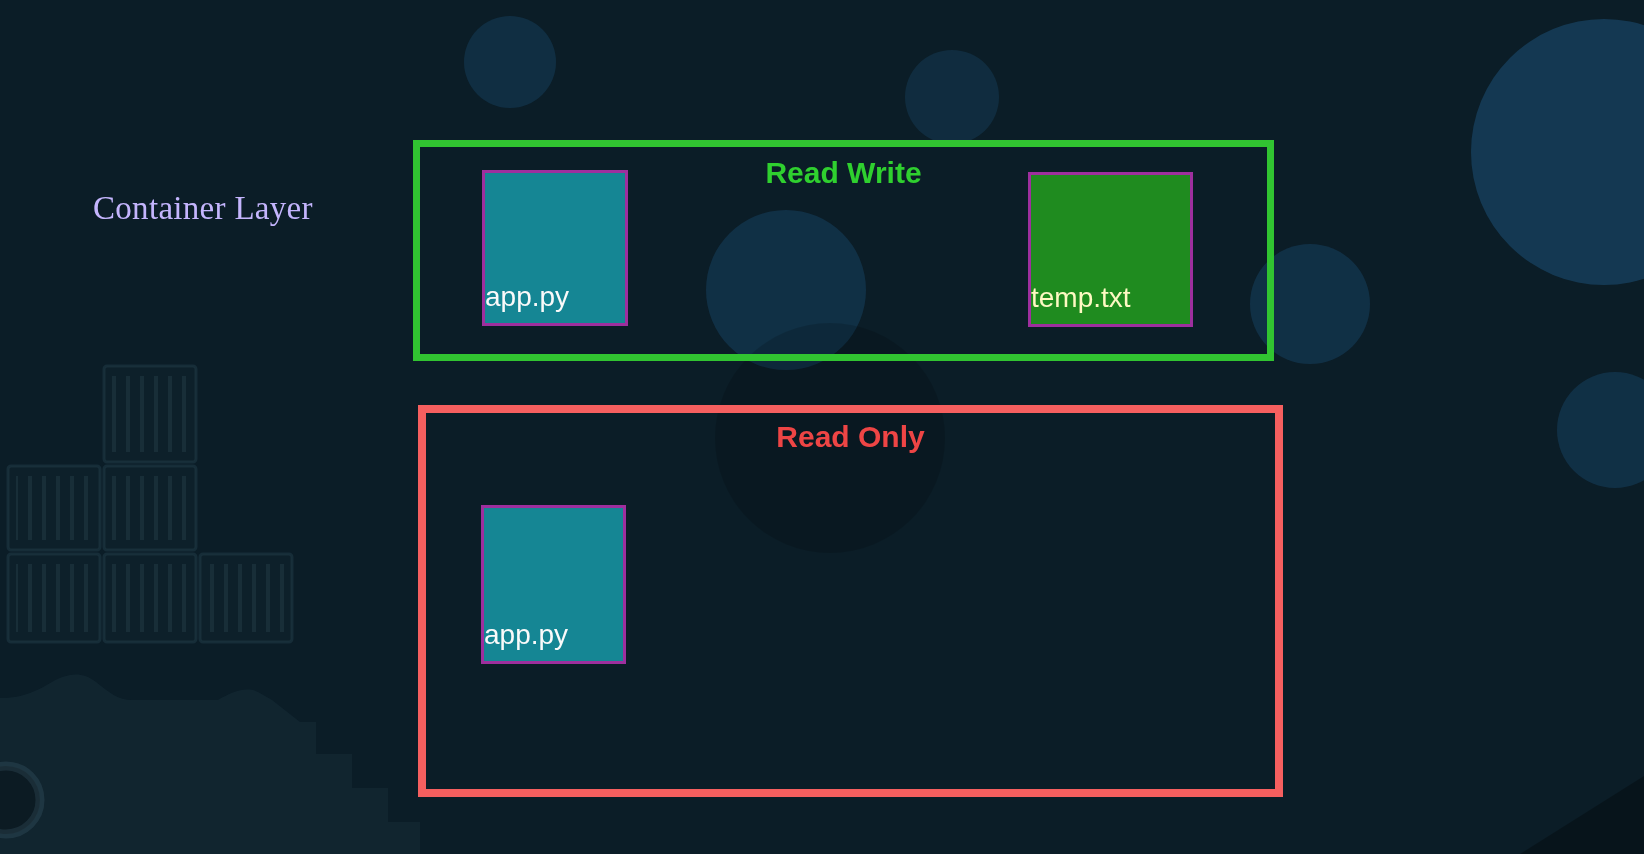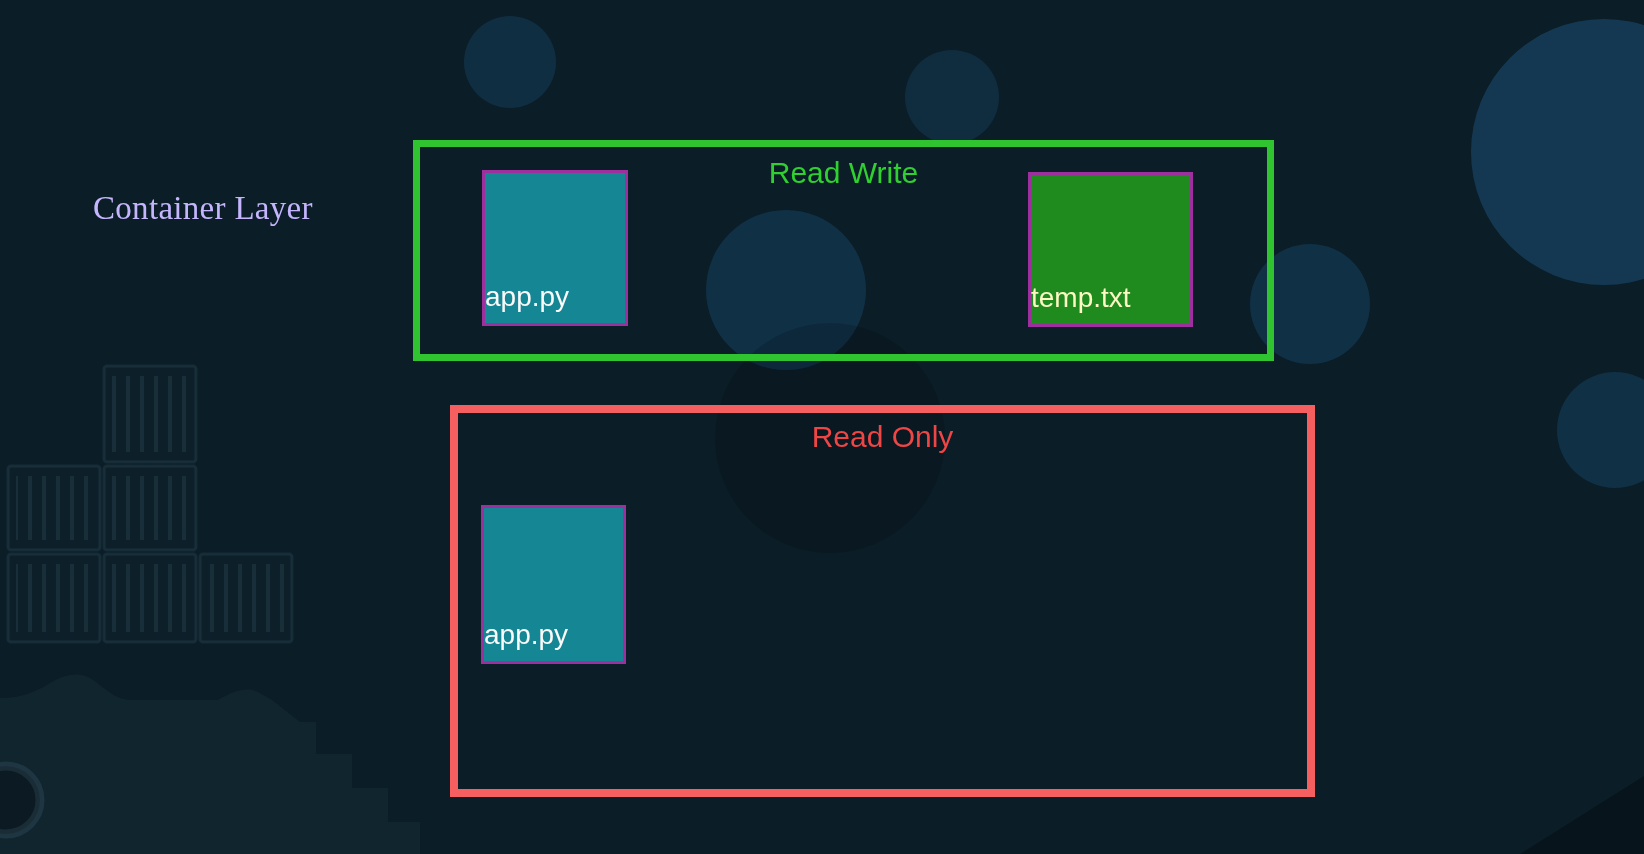--- a/index.html
+++ b/index.html
@@ -16,21 +16,21 @@
   }
   .label-container-layer{left:93px;top:188px;}
   .label-image-layers{left:93px;top:594px;}
 
   .layer-box{position:absolute;box-sizing:border-box;border-style:solid;background:transparent;}
   .box-rw{left:413px;top:140px;width:861px;height:221px;border-width:7px;}
   .box-ro{left:418px;top:405px;width:865px;height:392px;border-width:8px;}
 
   .box-title{
     position:absolute;left:0;right:0;text-align:center;
-    font-weight:normal;font-size:30px;line-height:34px;white-space:nowrap;
+    font-weight:bold;font-size:30px;line-height:34px;white-space:nowrap;
   }
   .box-rw .box-title{top:9px;}
   .box-ro .box-title{top:7px;}
 
   .file{
     position:absolute;box-sizing:border-box;border:3px solid;
     display:flex;align-items:flex-end;justify-content:flex-start;
     padding-bottom:11px;font-size:28px;line-height:30px;white-space:nowrap;
   }
   .file-app1{left:482px;top:170px;width:146px;height:156px;}
@@ -94,21 +94,21 @@
   </div>
 
   <div class="file file-app1" style="background: rgb(21, 134, 148); border-color: rgb(158, 47, 158);">
     <span style="color: rgb(250, 250, 250);">app.py</span>
   </div>
 
   <div class="file file-temp" style="background: rgb(31, 139, 31); border-color: rgb(158, 47, 158);">
     <span style="color: #fef9c3;">temp.txt</span>
   </div>
 
-  <div class="layer-box box-ro" style="border-color: rgb(245, 95, 95); margin-left: 32px;">
+  <div class="layer-box box-ro" style="border-color: rgb(245, 95, 95);">
     <div class="box-title" style="color: rgb(238, 69, 69);">Read Only</div>
   </div>
 
   <div class="file file-app2" style="background: rgb(21, 134, 148); border-color: rgb(158, 47, 158);">
     <span style="color: rgb(250, 250, 250);">app.py</span>
   </div>
 
 </div>
 
 </body></html>

